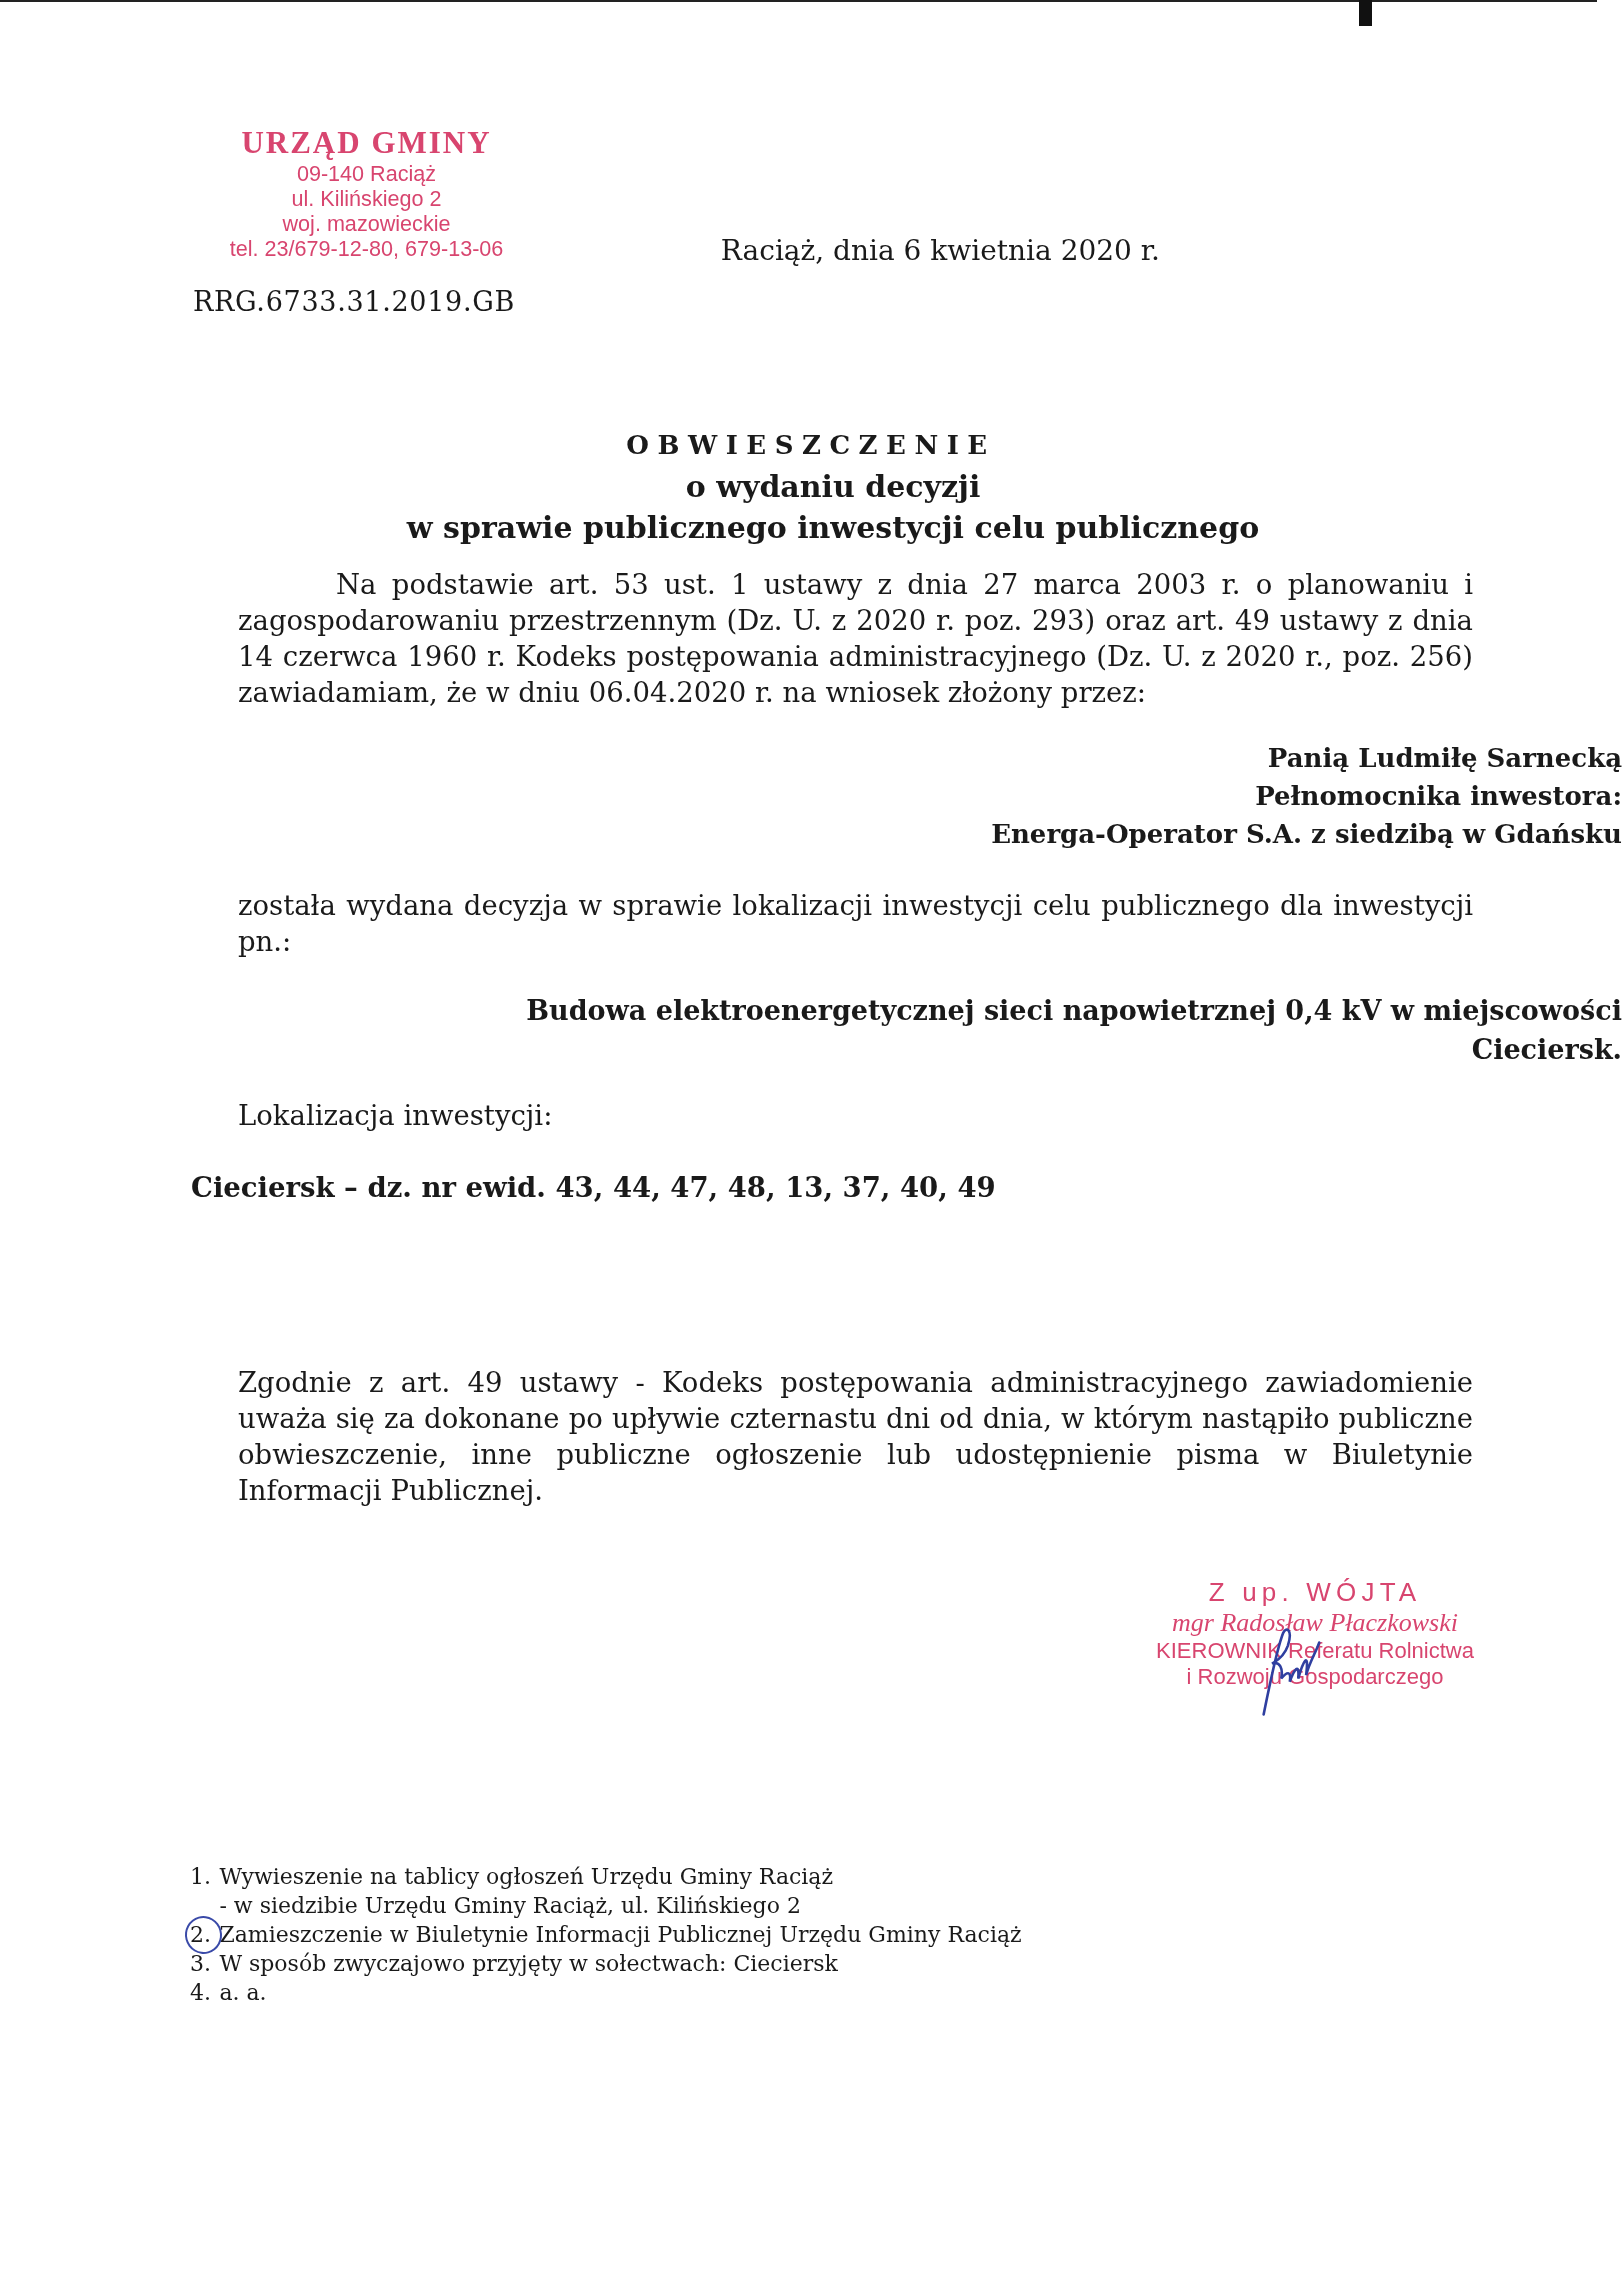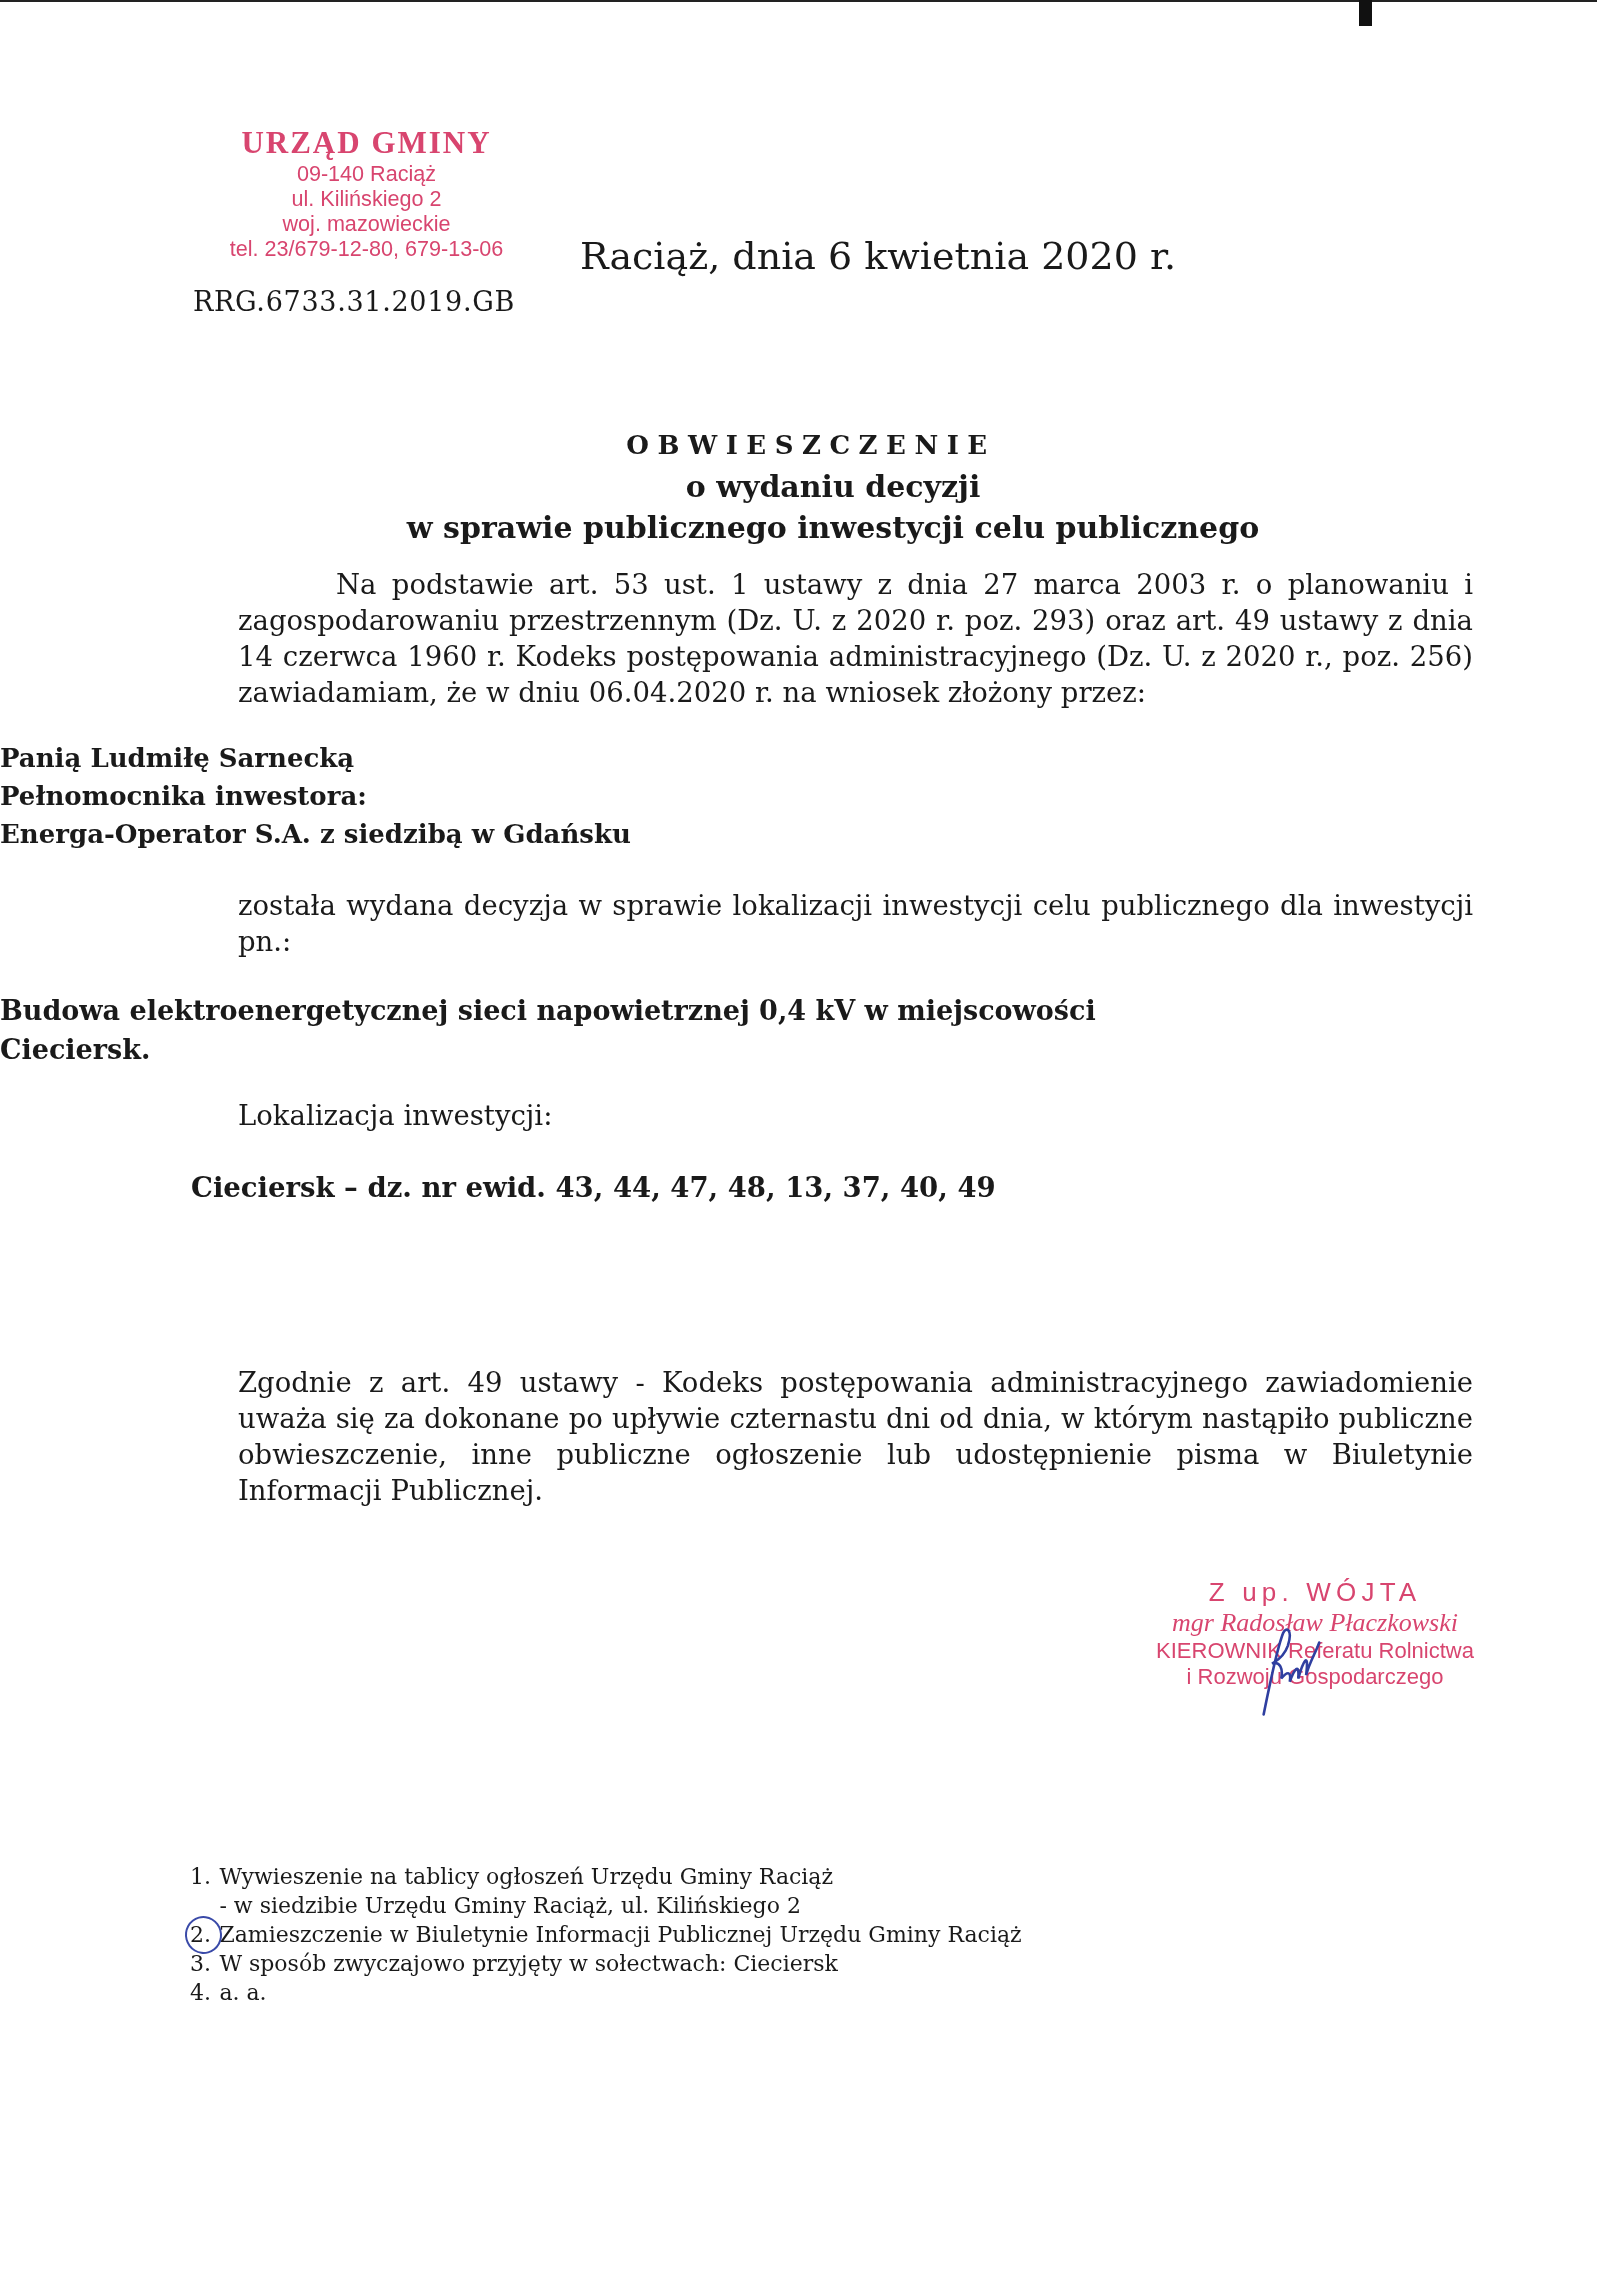--- a/index.html
+++ b/index.html
@@ -58,23 +58,23 @@
 
     .ref-number {
       position: absolute;
       left: 193px;
       top: 286px;
       font-size: 27px;
       letter-spacing: 0.7px;
     }
     .date-line {
       position: absolute;
-      right: 196px;
+      right: 212px;
       top: 234px;
-      font-size: 38px;
+      font-size: 28px;
     }
 
     
     .header {
       position: absolute;
       left: 0;
       width: 1622px;
       top: 425px;
       text-align: center;
       font-weight: bold;
@@ -97,21 +97,21 @@
       font-size: 27.5px;
       line-height: 36px;
       text-align: justify;
       margin-left: 47px;
     }
     .indent { text-indent: 98px; }
     .centered-bold {
       position: absolute;
       left: 0;
       width: 1622px;
-      text-align: left;
+      text-align: right;
       font-weight: bold;
       font-size: 26px;
       line-height: 38px;
     }
     .bold-line {
       position: absolute;
       left: 191px;
       font-weight: bold;
       font-size: 27.5px;
     }

